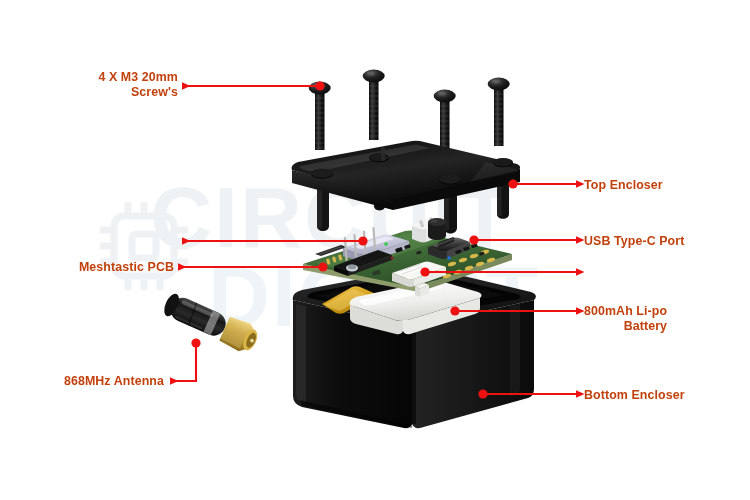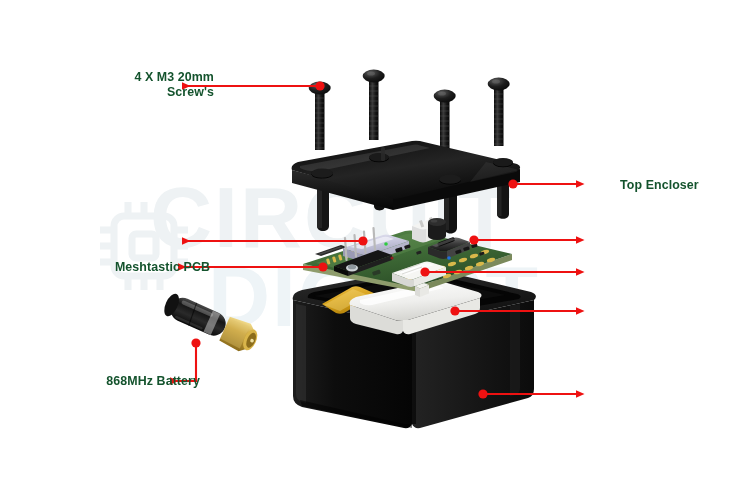--- a/index.html
+++ b/index.html
@@ -15,22 +15,22 @@
   .wm-text{
     left:150px;top:178px;
     font-size:86px;font-weight:700;letter-spacing:2px;
     color:#eef2f4;line-height:0.92;white-space:nowrap;
   }
   .wm-text .l2{display:block;color:#eef4f7;padding-left:58px;}
   .wm-chip{left:88px;top:190px;width:112px;height:112px;}
 
   
   .lbl{
-    position:absolute;font-size:12.4px;font-weight:700;color:#14532d;
-    line-height:15px;white-space:pre-line;letter-spacing:.1px;margin-left:36px;
+    position:absolute;font-size:12.4px;font-weight:700;color:#c2410c;
+    line-height:15px;white-space:pre-line;letter-spacing:.1px;
   }
   .lbl.right{text-align:right;}
   .lbl.left{text-align:right;}
 
   
   svg.layer{position:absolute;left:0;top:0;width:750px;height:500px;overflow:visible;}
   svg.art{z-index:2;}
   svg.calls{z-index:6;}
   .lbl{z-index:7;}
   .wm{z-index:1;}
@@ -418,21 +418,25 @@
       <circle cx="483" cy="394" r="4.6"></circle>
     </g>
   </svg>
 
   <div class="lbl right" style="left:60px;top:70px;width:118px;">4 X M3 20mm
 Screw's</div>
 
   <div class="lbl left" style="left:584px;top:178px;">Top Encloser</div>
 
 
+  <div class="lbl left" style="left:584px;top:234px;">USB Type-C Port</div>
 
   <div class="lbl right" style="left:51px;top:260px;width:123px;">Meshtastic PCB</div>
 
 
-
-  <div class="lbl right" style="left:42px;top:374px;width:122px;">868MHz Battery</div>
-
+  <div class="lbl left" style="left:584px;top:304px;">800mAh Li-po
+Battery</div>
+
+  <div class="lbl right" style="left:42px;top:374px;width:122px;">868MHz Antenna</div>
+
+  <div class="lbl left" style="left:584px;top:388px;">Bottom Encloser</div>
 
 </div>
 
 </body></html>

